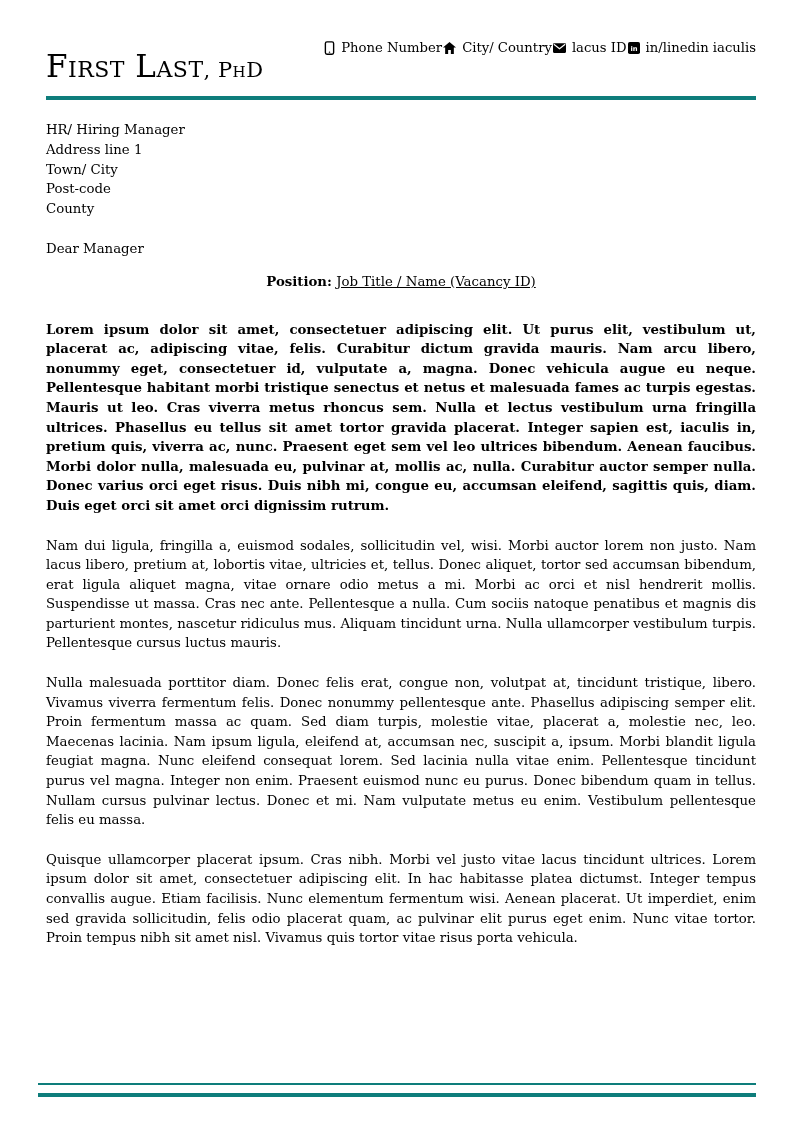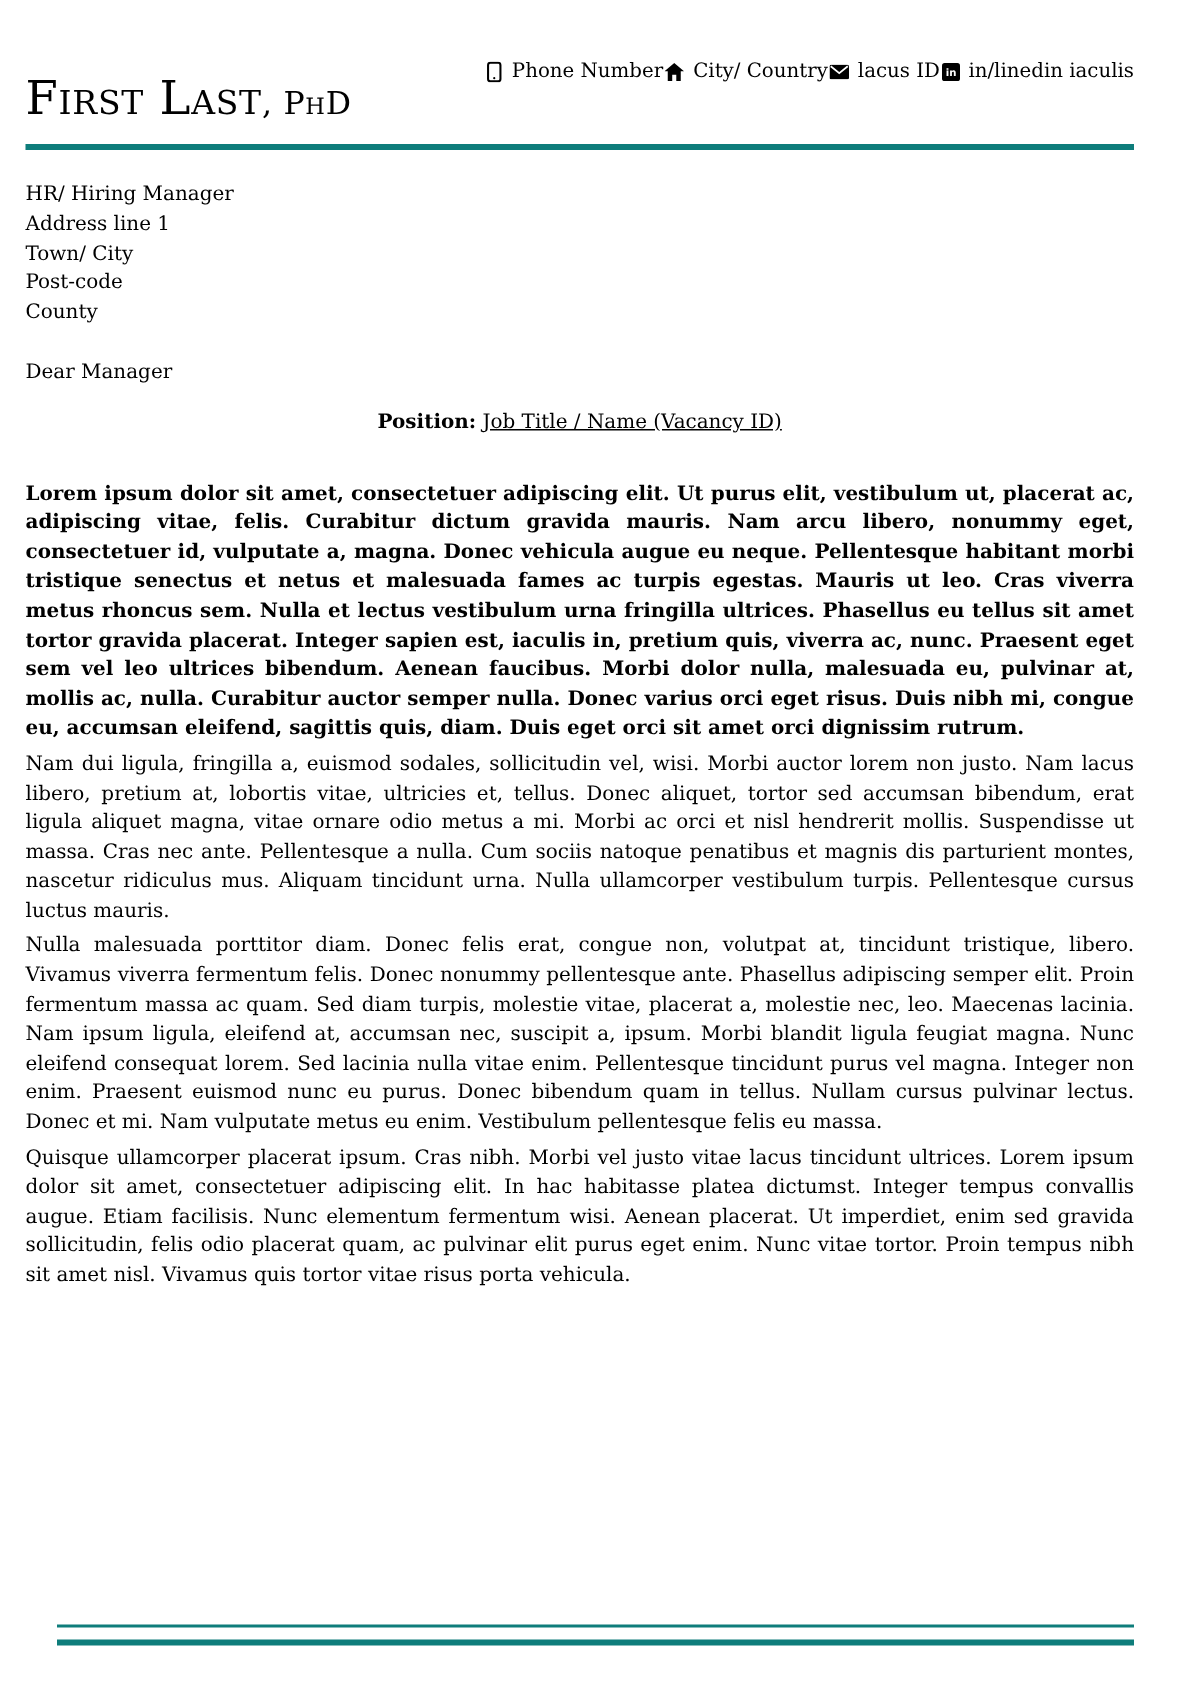--- a/index.html
+++ b/index.html
@@ -3,21 +3,21 @@
 <meta charset="utf-8">
 <style>
   :root { --rule: #0e7d7b; --ink: #000000; }
   * { margin: 0; padding: 0; box-sizing: border-box; }
   html, body { background: #ffffff; }
   .page {
     position: relative;
     width: 794px;
     height: 1123px;
     background: #ffffff;
-    padding: 38px 38px 0 17px;
+    padding: 38px 38px 0 46px;
     font-family: "DejaVu Serif", "Liberation Serif", serif;
     font-size: 13.3px;
     color: var(--ink);
     overflow: hidden;
   }
   
   .header-row {
     display: flex;
     justify-content: space-between;
     align-items: flex-start;
@@ -63,21 +63,21 @@
     text-align: center;
     line-height: 19.8px;
   }
   .position-line .pos-label { font-weight: bold; }
   .position-line .pos-value { text-decoration: underline; }
   .body-par {
     text-align: justify;
     line-height: 19.6px;
   }
   .body-par.first { margin-top: 28px; font-weight: bold; }
-  .body-par + .body-par { margin-top: 4px; }
+  .body-par + .body-par { margin-top: 20px; }
   
   .footer-rules {
     position: absolute;
     left: 38px;
     right: 38px;
     bottom: 26px;
   }
   .rule-bottom-thin  { height: 2px;  background: var(--rule); }
   .rule-bottom-thick { height: 4px;  background: var(--rule); margin-top: 8px; }
 </style>

